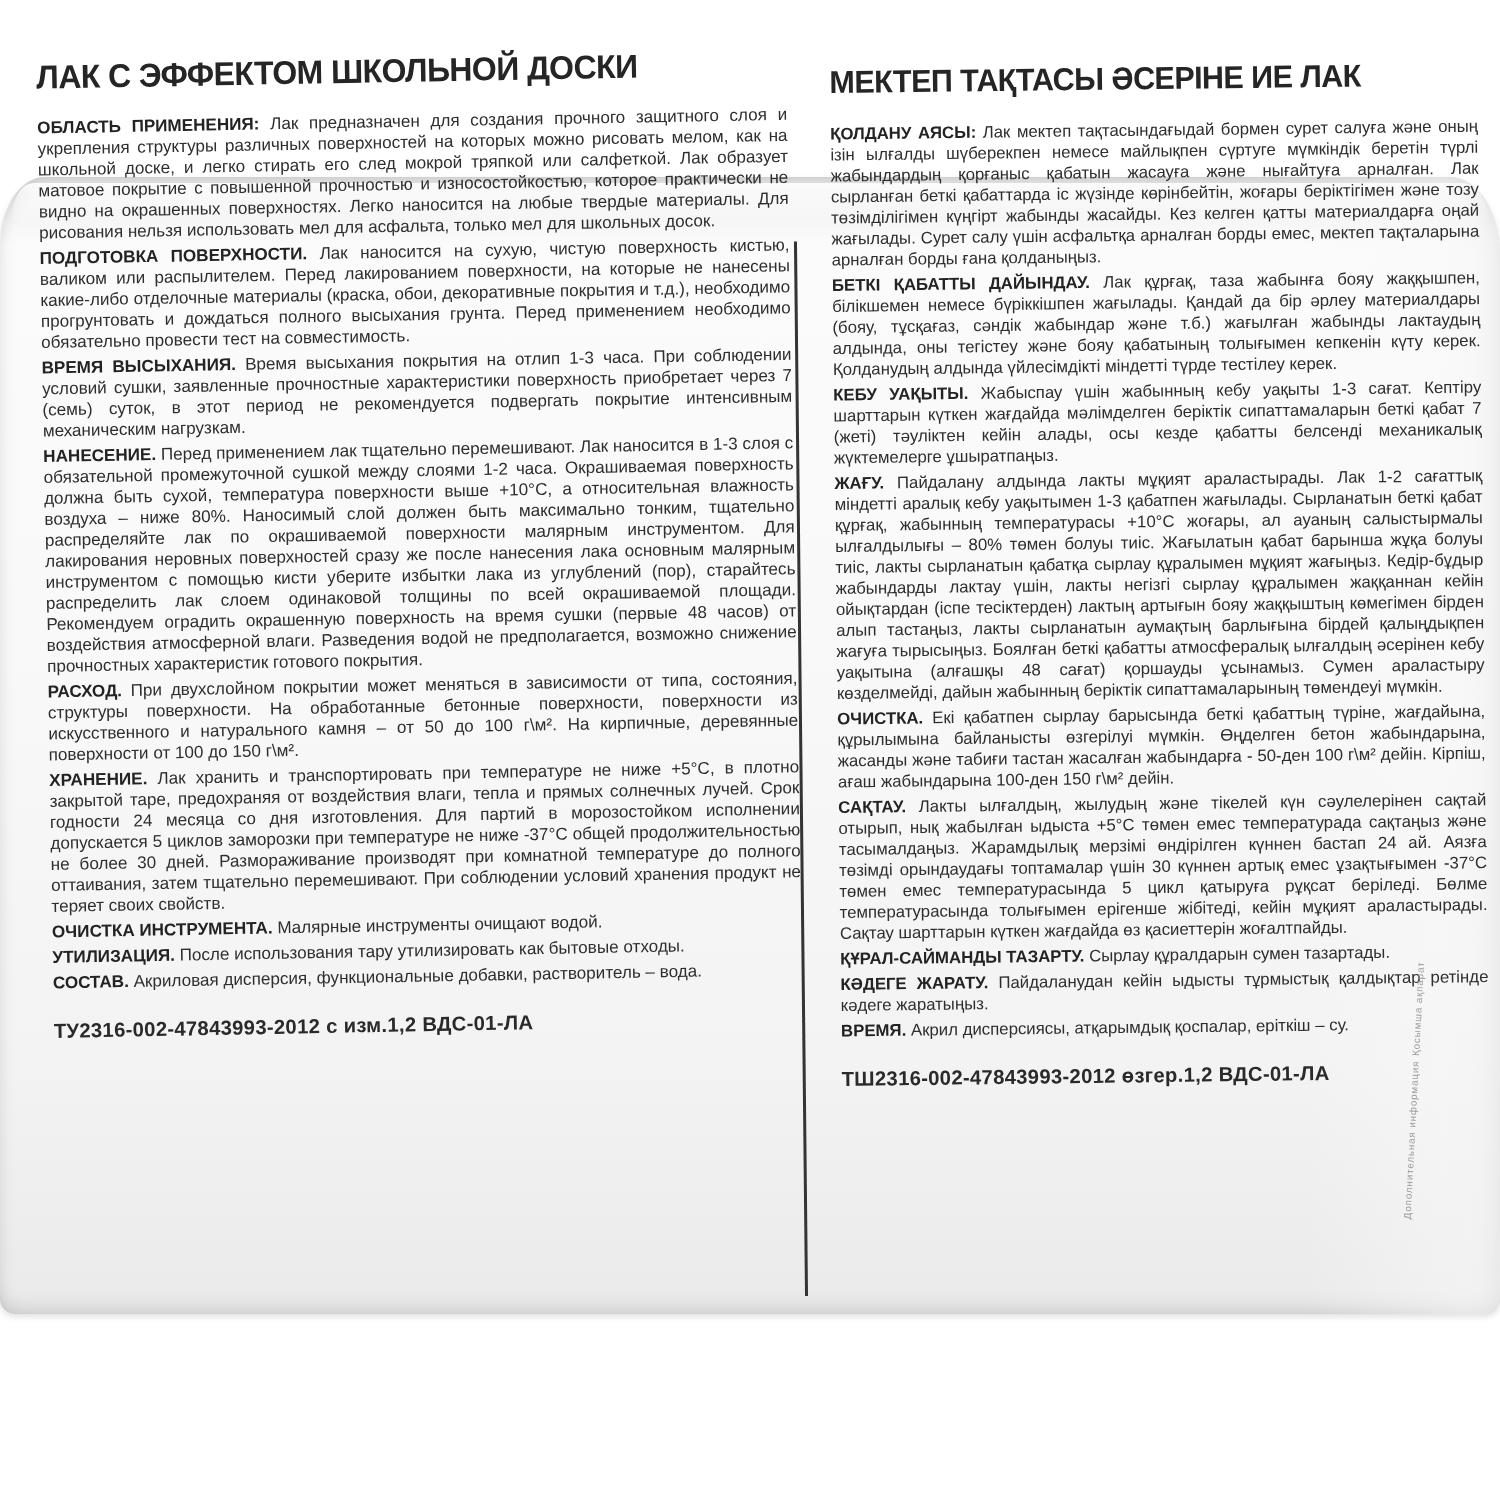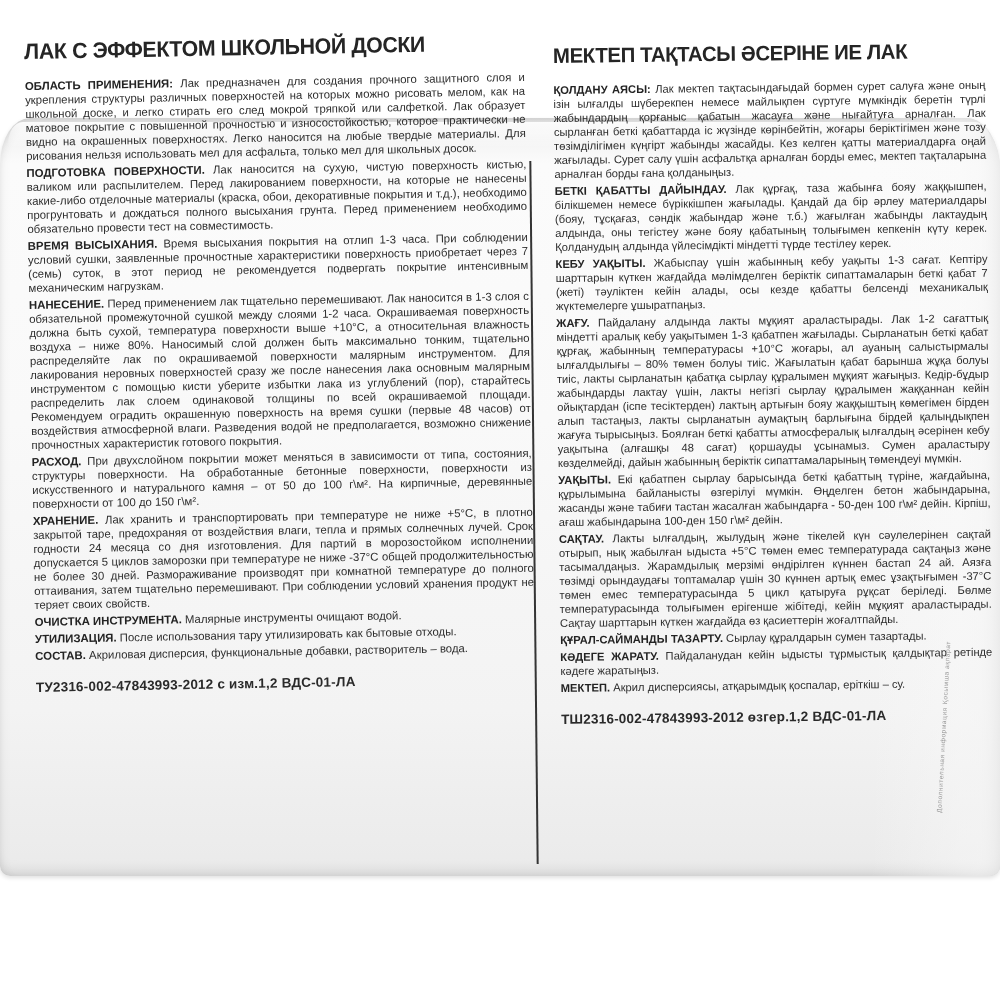--- a/index.html
+++ b/index.html
@@ -98,25 +98,25 @@
   <p class="standard">ТУ2316-002-47843993-2012 с изм.1,2 ВДС-01-ЛА</p>
 </section>
 
 <section class="col col-right">
   <h1 class="col-title">МЕКТЕП ТАҚТАСЫ ӘСЕРІНЕ ИЕ ЛАК</h1>
   <div class="sections">
       <p class="sec"><b class="sec-h">ҚОЛДАНУ АЯСЫ: </b><span>Лак мектеп тақтасындағыдай бормен сурет салуға және оның ізін ылғалды шүберекпен немесе майлықпен сүртуге мүмкіндік беретін түрлі жабындардың қорғаныс қабатын жасауға және нығайтуға арналған. Лак сырланған беткі қабаттарда іс жүзінде көрінбейтін, жоғары беріктігімен және тозу төзімділігімен күңгірт жабынды жасайды. Кез келген қатты материалдарға оңай жағылады. Сурет салу үшін асфальтқа арналған борды емес, мектеп тақталарына арналған борды ғана қолданыңыз.</span></p>
       <p class="sec"><b class="sec-h">БЕТКІ ҚАБАТТЫ ДАЙЫНДАУ. </b><span>Лак құрғақ, таза жабынға бояу жаққышпен, білікшемен немесе бүріккішпен жағылады. Қандай да бір әрлеу материалдары (бояу, тұсқағаз, сәндік жабындар және т.б.) жағылған жабынды лактаудың алдында, оны тегістеу және бояу қабатының толығымен кепкенін күту керек. Қолданудың алдында үйлесімдікті міндетті түрде тестілеу керек.</span></p>
       <p class="sec"><b class="sec-h">КЕБУ УАҚЫТЫ. </b><span>Жабыспау үшін жабынның кебу уақыты 1-3 сағат. Кептіру шарттарын күткен жағдайда мәлімделген беріктік сипаттамаларын беткі қабат 7 (жеті) тәуліктен кейін алады, осы кезде қабатты белсенді механикалық жүктемелерге ұшыратпаңыз.</span></p>
       <p class="sec"><b class="sec-h">ЖАҒУ. </b><span>Пайдалану алдында лакты мұқият араластырады. Лак 1-2 сағаттық міндетті аралық кебу уақытымен 1-3 қабатпен жағылады. Сырланатын беткі қабат құрғақ, жабынның температурасы +10°С жоғары, ал ауаның салыстырмалы ылғалдылығы – 80% төмен болуы тиіс. Жағылатын қабат барынша жұқа болуы тиіс, лакты сырланатын қабатқа сырлау құралымен мұқият жағыңыз. Кедір-бұдыр жабындарды лактау үшін, лакты негізгі сырлау құралымен жаққаннан кейін ойықтардан (іспе тесіктерден) лактың артығын бояу жаққыштың көмегімен бірден алып тастаңыз, лакты сырланатын аумақтың барлығына бірдей қалыңдықпен жағуға тырысыңыз. Боялған беткі қабатты атмосфералық ылғалдың әсерінен кебу уақытына (алғашқы 48 сағат) қоршауды ұсынамыз. Сумен араластыру көзделмейді, дайын жабынның беріктік сипаттамаларының төмендеуі мүмкін.</span></p>
-      <p class="sec"><b class="sec-h">УАҚЫТЫ. </b><span>Екі қабатпен сырлау барысында беткі қабаттың түріне, жағдайына, құрылымына байланысты өзгерілуі мүмкін. Өңделген бетон жабындарына, жасанды және табиғи тастан жасалған жабындарға - 50-ден 100 г\м² дейін. Кірпіш, ағаш жабындарына 100-ден 150 г\м² дейін.</span></p>
+      <p class="sec"><b class="sec-h">ОЧИСТКА. </b><span>Екі қабатпен сырлау барысында беткі қабаттың түріне, жағдайына, құрылымына байланысты өзгерілуі мүмкін. Өңделген бетон жабындарына, жасанды және табиғи тастан жасалған жабындарға - 50-ден 100 г\м² дейін. Кірпіш, ағаш жабындарына 100-ден 150 г\м² дейін.</span></p>
       <p class="sec"><b class="sec-h">САҚТАУ. </b><span>Лакты ылғалдың, жылудың және тікелей күн сәулелерінен сақтай отырып, нық жабылған ыдыста +5°С төмен емес температурада сақтаңыз және тасымалдаңыз. Жарамдылық мерзімі өндірілген күннен бастап 24 ай. Аязға төзімді орындаудағы топтамалар үшін 30 күннен артық емес ұзақтығымен -37°С төмен емес температурасында 5 цикл қатыруға рұқсат беріледі. Бөлме температурасында толығымен ерігенше жібітеді, кейін мұқият араластырады. Сақтау шарттарын күткен жағдайда өз қасиеттерін жоғалтпайды.</span></p>
       <p class="sec"><b class="sec-h">ҚҰРАЛ-САЙМАНДЫ ТАЗАРТУ. </b><span>Сырлау құралдарын сумен тазартады.</span></p>
       <p class="sec"><b class="sec-h">КӘДЕГЕ ЖАРАТУ. </b><span>Пайдаланудан кейін ыдысты тұрмыстық қалдықтар ретінде кәдеге жаратыңыз.</span></p>
-      <p class="sec"><b class="sec-h">МЕКТЕП. </b><span>Акрил дисперсиясы, атқарымдық қоспалар, еріткіш – су.</span></p>
+      <p class="sec"><b class="sec-h">ВРЕМЯ. </b><span>Акрил дисперсиясы, атқарымдық қоспалар, еріткіш – су.</span></p>
     </div>
   <p class="standard">ТШ2316-002-47843993-2012 өзгер.1,2 ВДС-01-ЛА</p>
 </section>
 
 <div class="side-note">
   <span>Дополнительная информация</span>
   <span>Қосымша ақпарат</span>
 </div>
 
 </body></html>

